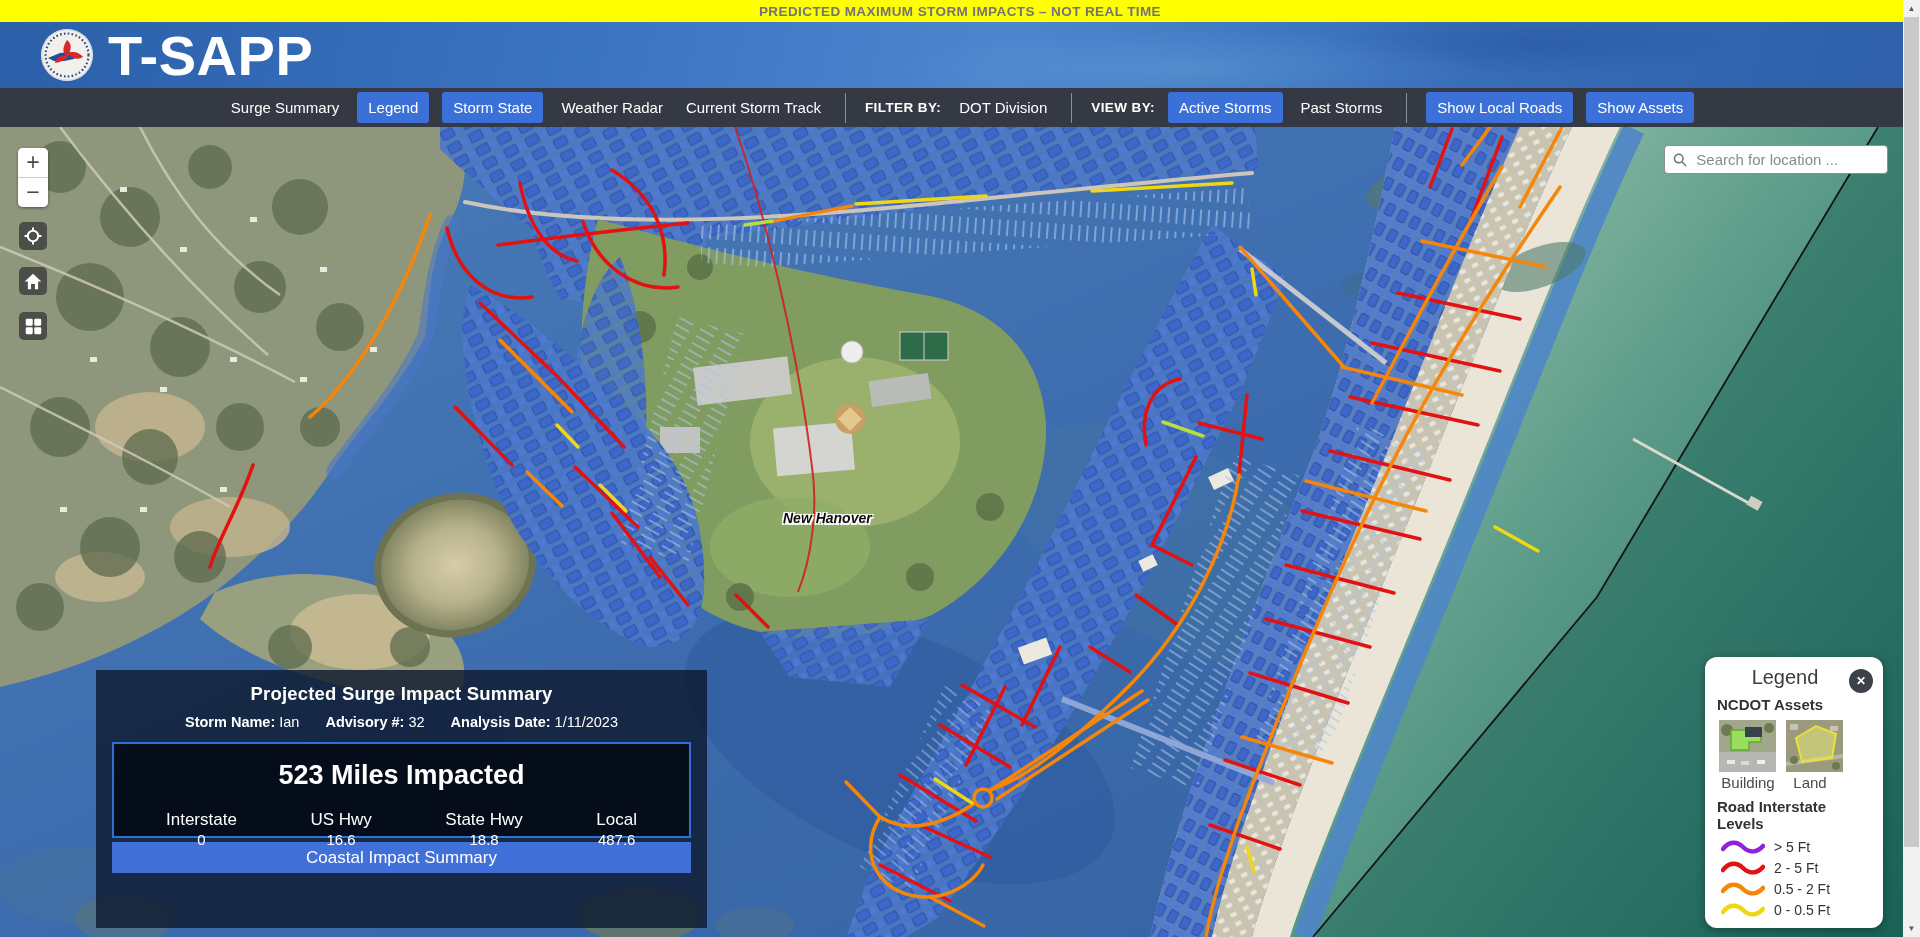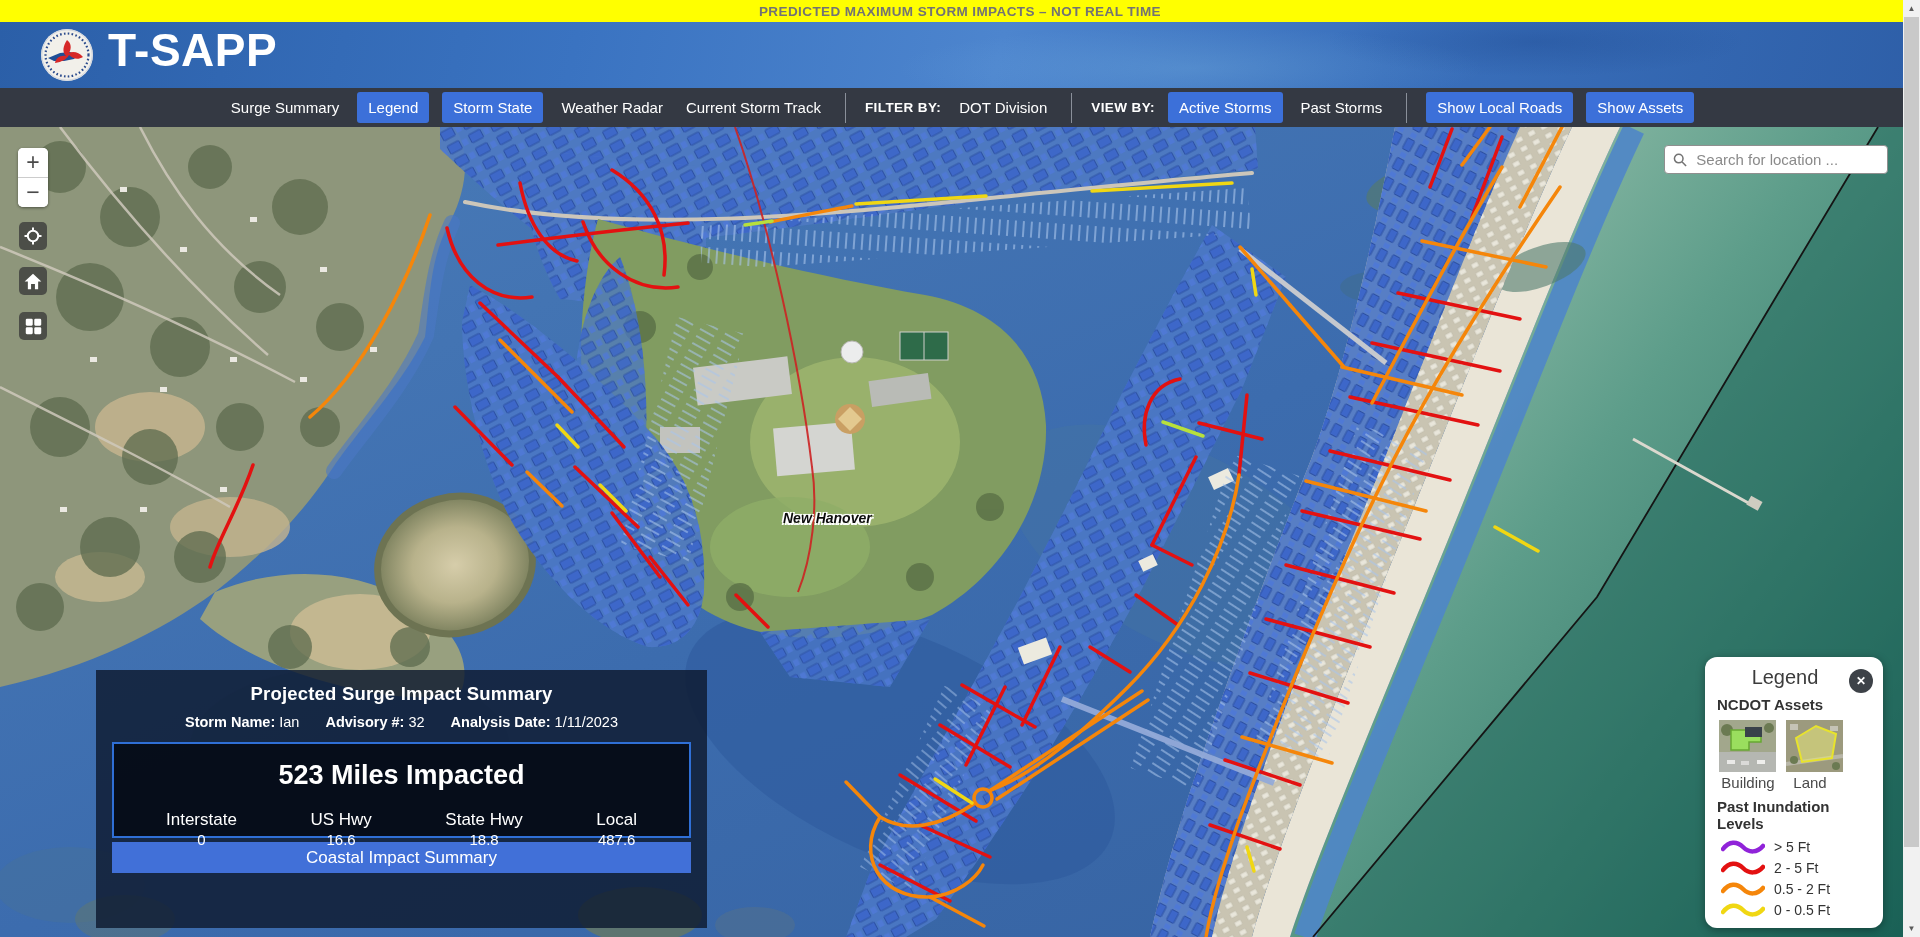--- a/index.html
+++ b/index.html
@@ -12,21 +12,21 @@
           color:#737373;font-weight:bold;font-size:13.5px;letter-spacing:.4px;
           display:flex;align-items:center;justify-content:center;z-index:40;}
 
   
   .header{position:absolute;top:22px;left:0;width:1920px;height:66px;z-index:40;
           background:linear-gradient(103deg,#2b5fa8 0%,#3a73c1 30%,#4d85ce 52%,#3a70bc 72%,#2e5fa8 100%);}
   .header:after{content:"";position:absolute;inset:0;
           background:radial-gradient(ellipse 420px 60px at 62% 70%, rgba(130,190,230,.25), transparent 70%),
                      radial-gradient(ellipse 300px 50px at 80% 30%, rgba(20,60,130,.28), transparent 70%);}
   .logo{position:absolute;left:40px;top:6px;width:54px;height:54px;z-index:2;}
-  .app-title{position:absolute;left:108px;top:1px;font-size:46px;font-weight:bold;color:#fff;
+  .app-title{position:absolute;left:108px;top:1px;font-size:56px;font-weight:bold;color:#fff;
              letter-spacing:.5px;z-index:2;}
   .app-subtitle{position:absolute;left:348px;top:9px;font-size:19px;line-height:1.22;color:#eef4fc;z-index:2;}
   .top-nav{position:absolute;right:68px;top:0;height:66px;display:flex;align-items:center;gap:30px;
            font-size:13.5px;font-weight:bold;letter-spacing:.6px;color:#fff;z-index:2;}
   .top-nav span{cursor:pointer;}
   .top-nav .active{color:#f2a93b;}
 
   
   .toolbar{position:absolute;top:88px;left:0;width:1920px;height:39px;background:#343943;z-index:40;
            display:flex;align-items:center;justify-content:center;gap:13px;color:#fff;font-size:15px;}
@@ -510,21 +510,21 @@
           <circle cx="50" cy="46" r="4" fill="#6b7a52"></circle>
         <rect x="4" y="4" width="8" height="6" fill="#c5c3b6"></rect>
           <rect x="44" y="6" width="8" height="5" fill="#c5c3b6"></rect>
         <polygon points="10,18 30,6 50,14 46,38 16,42" fill="#eded78" fill-opacity=".5" stroke="#e8e32c" stroke-width="2"></polygon>
       </svg>
     </div>
     <div class="lg-labels">
       <span>Building</span>
       <span>Land</span>
     </div>
-    <div class="lg-h">Past Inundation Levels</div>
+    <div class="lg-h">Road Interstate Levels</div>
     <div class="lg-levels">
       <div class="lg-row">
         <svg width="44" height="16" viewBox="0 0 44 16">
           <path d="M2,10 C8,2 16,2 22,8 C28,14 36,14 42,7" fill="none" stroke-width="4.5" stroke-linecap="round" stroke="#9023d9"></path>
           </svg>
         <span>&gt; 5 Ft</span>
       </div>
       <div class="lg-row">
         <svg width="44" height="16" viewBox="0 0 44 16">
           <path d="M2,10 C8,2 16,2 22,8 C28,14 36,14 42,7" fill="none" stroke-width="4.5" stroke-linecap="round" stroke="#e31111"></path>

